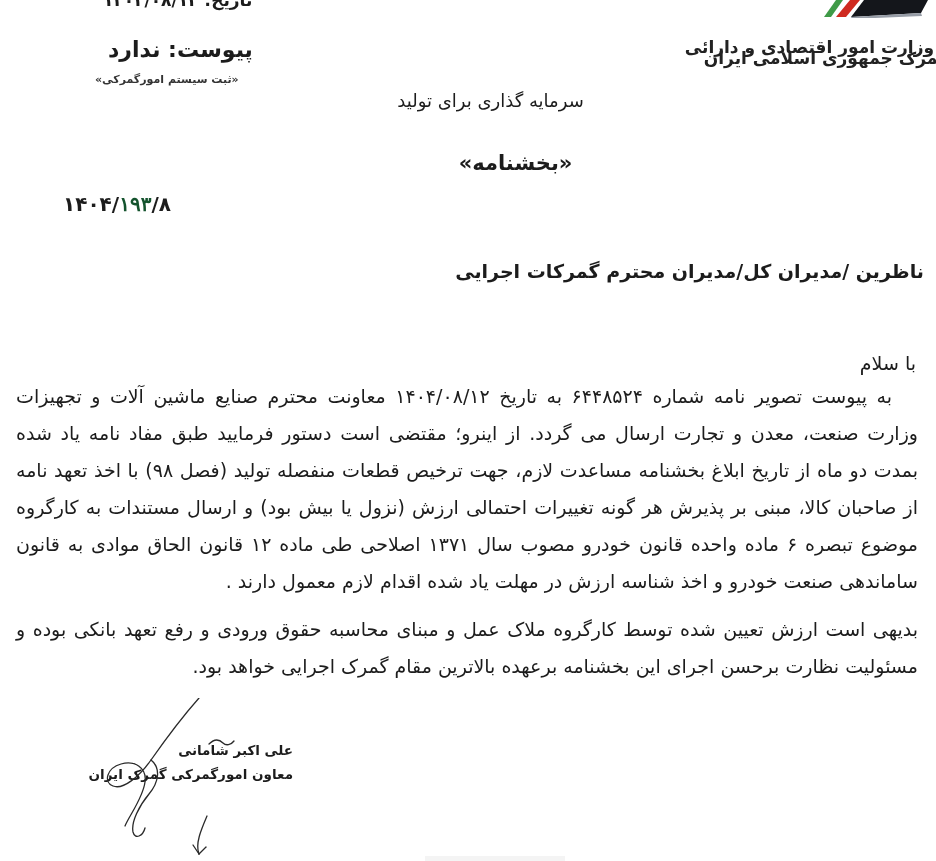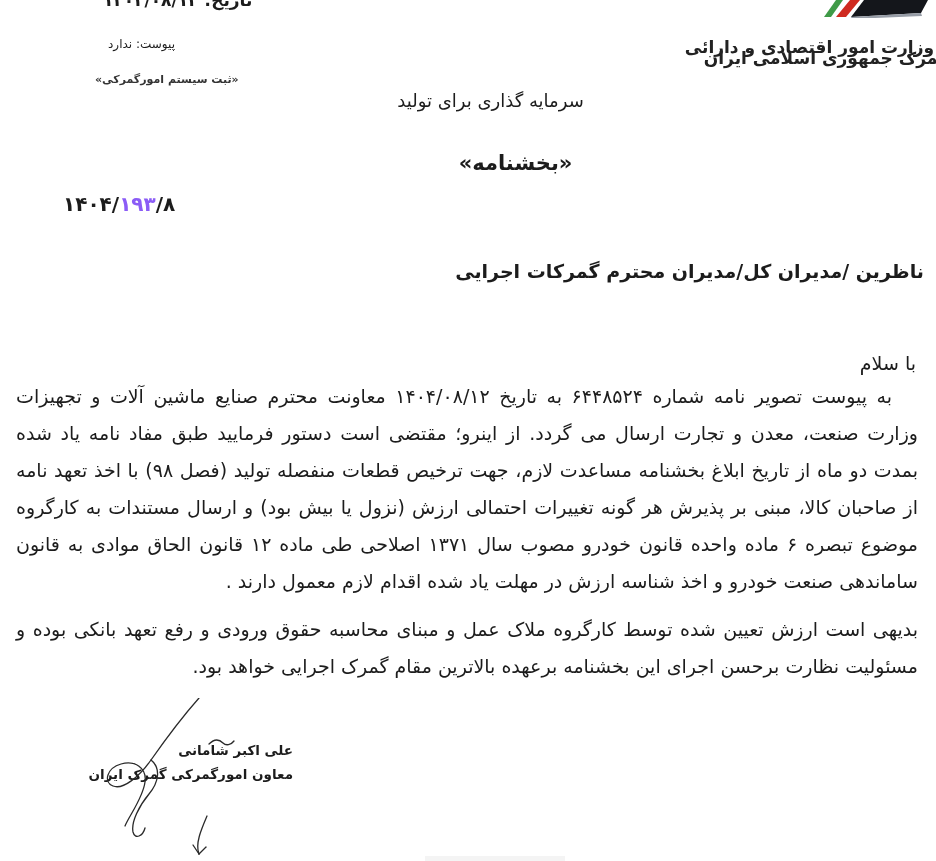--- a/index.html
+++ b/index.html
@@ -12,28 +12,28 @@
     font-family:"DejaVu Sans",sans-serif;
     color:#1c1c1c;
   }
   .abs{position:absolute;white-space:nowrap;}
   
   .ministry-line{font-size:17px;font-weight:bold;color:#222;}
   #ministry1{top:22px;right:2px;margin-top:15px;}
   #ministry2{top:48px;right:-12px;}
   
   #date-line{top:-10px;left:103px;font-size:17px;font-weight:bold;}
-  #attachment-line{top:37px;left:108px;font-size:12px;font-weight:normal;}
+  #attachment-line{top:37px;left:108px;font-size:22px;font-weight:bold;}
   #automation-note{top:73px;left:95px;font-size:11px;font-weight:bold;color:#333;}
   
   #slogan{top:90px;left:45px;right:0;text-align:center;font-size:18px;}
   #doc-type{top:151px;left:95px;right:0;text-align:center;font-size:21px;font-weight:bold;}
   
   #doc-number{top:192px;left:63px;font-size:20px;font-weight:bold;direction:ltr;unicode-bidi:isolate;letter-spacing:1px;}
-  #doc-number .serial{color:#8b5cf6;}
+  #doc-number .serial{color:#14532d;font-family:Liberation Serif, serif;}
   
   #recipient{top:260px;right:12px;font-size:19px;font-weight:bold;}
   #salutation{top:326px;right:20px;font-size:19px;margin-top:26px;}
   
   #body-text{
     position:absolute;top:358px;left:16px;right:18px;
     font-size:19px;line-height:37px;text-align:justify;white-space:normal;
   }
   #body-text p{margin:0;}
   #body-text p.p1{text-indent:26px;margin-top:20px;}

